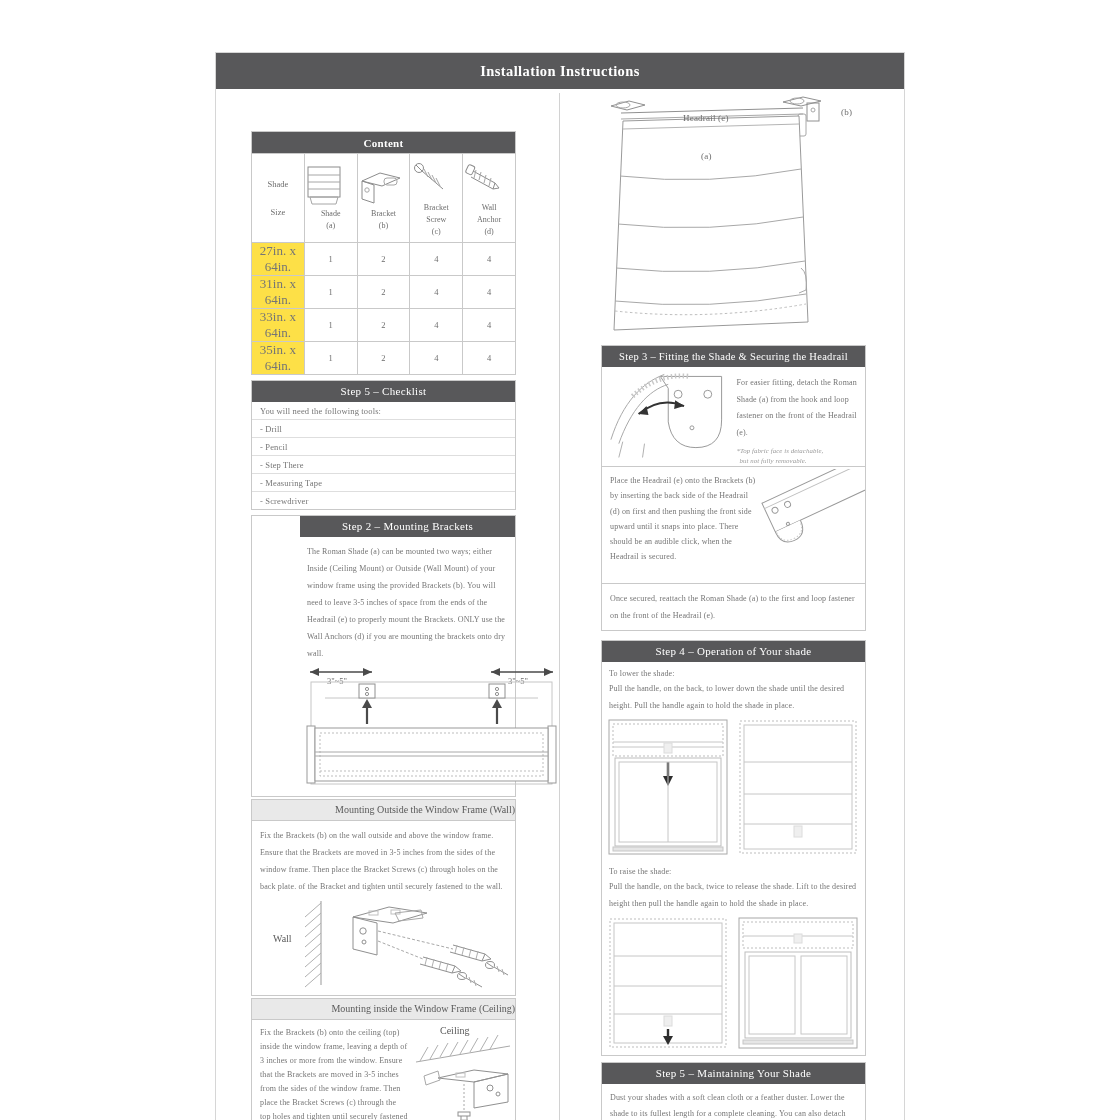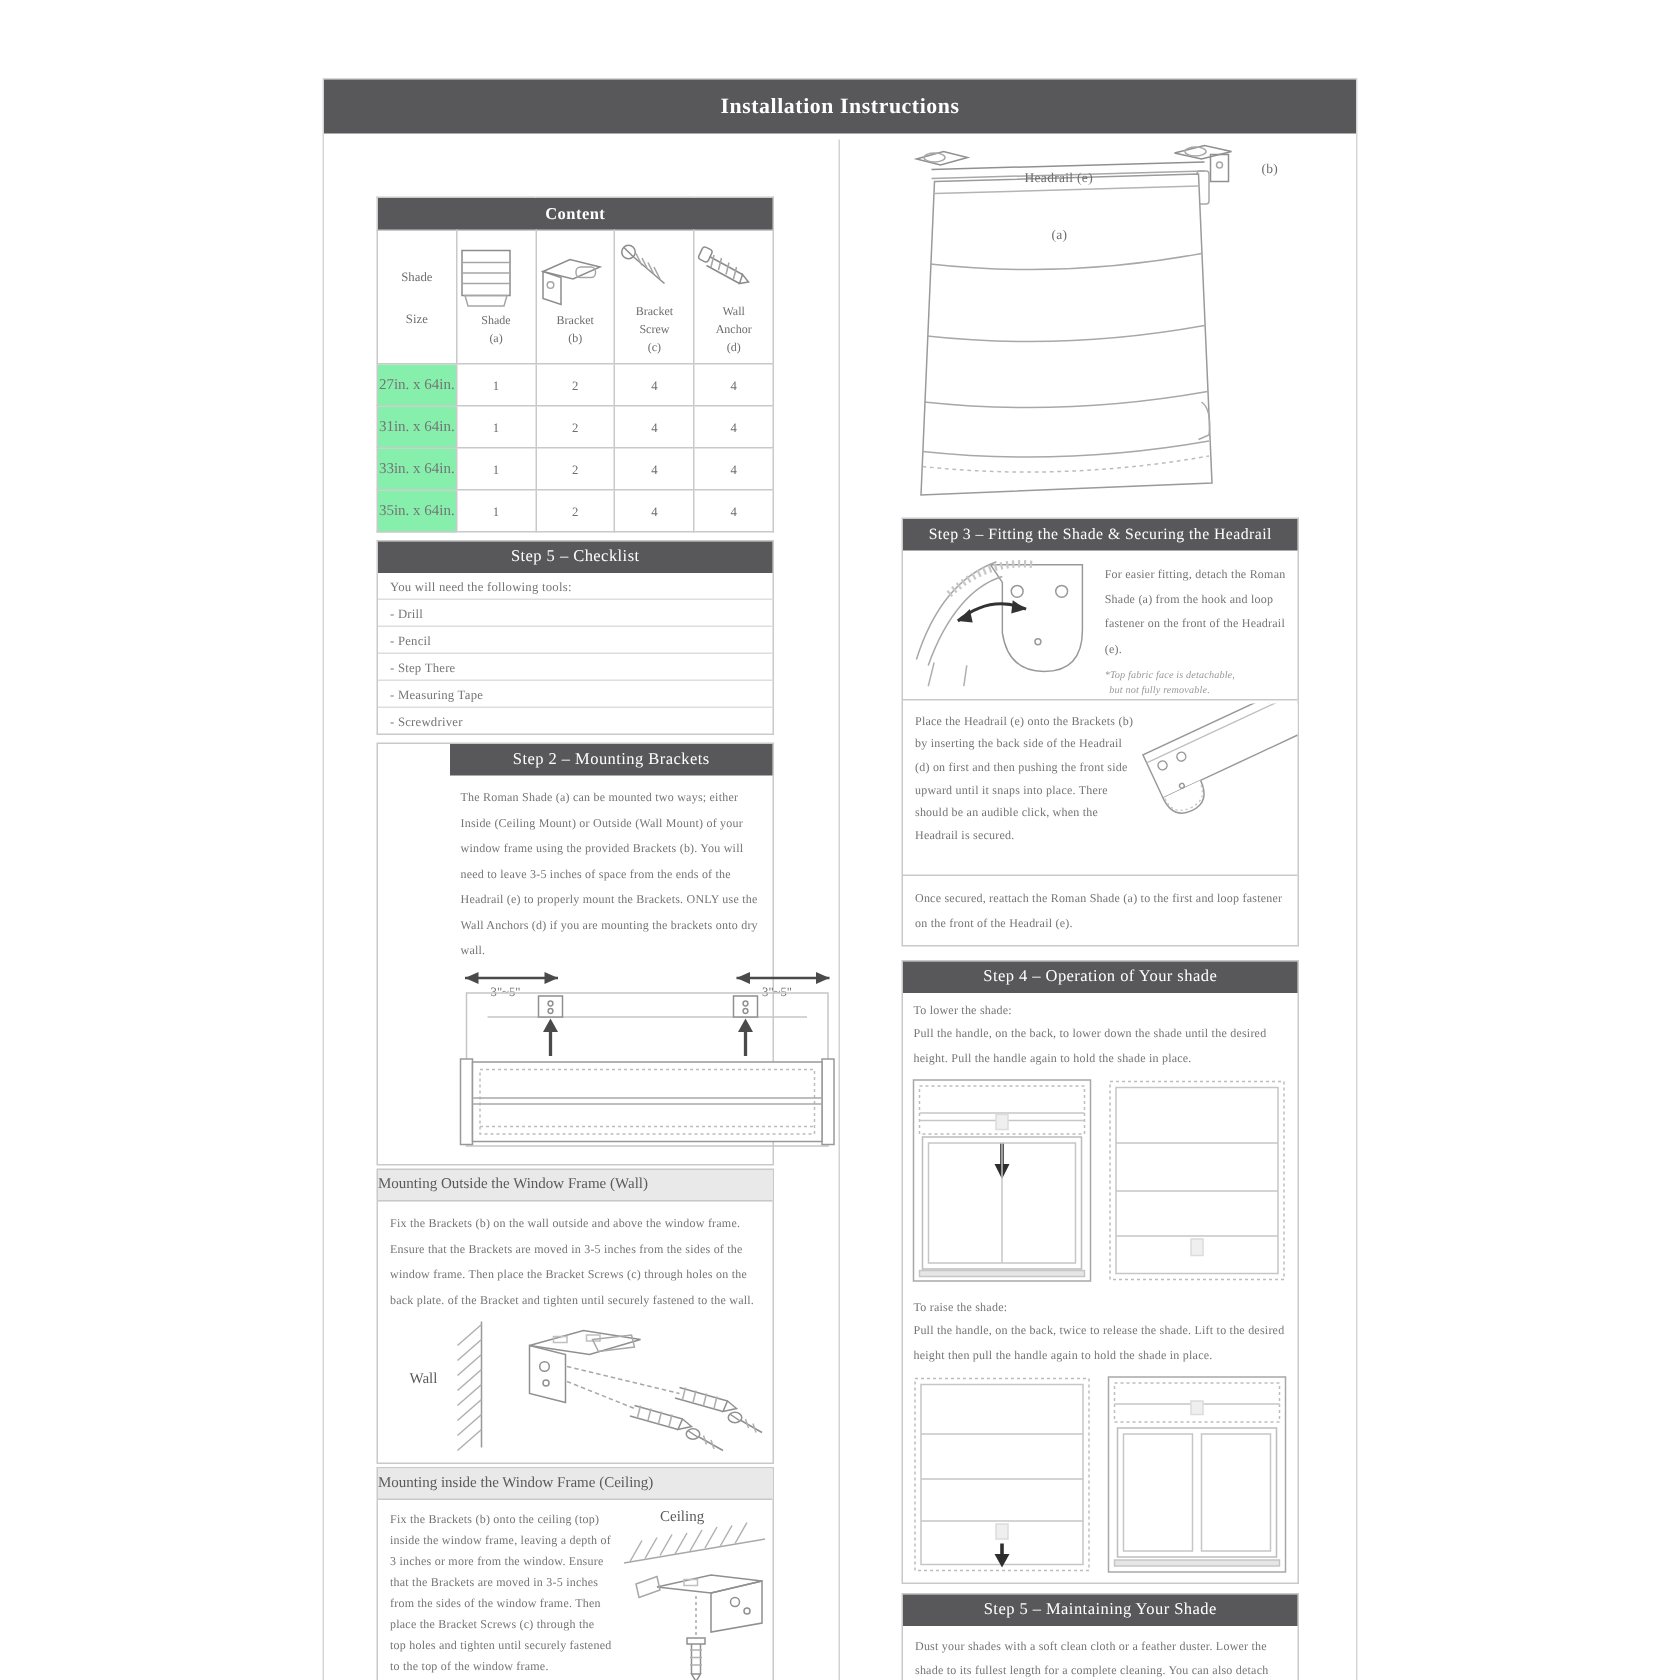--- a/index.html
+++ b/index.html
@@ -8,32 +8,32 @@
   .page{position:absolute;left:215px;top:15px;width:690px;height:1090px;background:#fff;
         border:1px solid #d6d6d6;box-sizing:border-box;}
   .titlebar{position:absolute;left:0;top:0;width:100%;height:36px;background:#58585a;color:#fff;
             font-size:14.5px;font-weight:bold;letter-spacing:.4px;text-align:center;line-height:36px;}
   .vdivider{position:absolute;left:343px;top:40px;width:1px;height:1048px;background:#d2d2d2;}
   .col-left{position:absolute;left:35px;top:78px;width:265px;}
   .col-right{position:absolute;left:385px;top:43px;width:265px;}
   .box{border:1px solid #c9c9c9;box-sizing:border-box;background:#fff;}
   .dark-hd{background:#58585a;color:#fff;font-size:11px;text-align:center;height:21px;line-height:21px;
            letter-spacing:.3px;}
-  .sub-hd{background:#e9e9e9;color:#5a5a5a;font-size:10px;text-align:left;height:20px;line-height:20px;
+  .sub-hd{background:#e9e9e9;color:#5a5a5a;font-size:10px;text-align:right;height:20px;line-height:20px;
           border-bottom:1px solid #c9c9c9;}
   .body-txt{font-size:8px;line-height:17px;color:#757575;letter-spacing:.15px;}
   .note-txt{font-size:6.8px;font-style:italic;color:#9a9a9a;line-height:10px;letter-spacing:.1px;}
   
   table.ctable{border-collapse:collapse;width:100%;table-layout:fixed;}
   table.ctable td{border:1px solid #c9c9c9;text-align:center;vertical-align:middle;padding:0;}
   td.ct-title{background:#58585a;color:#fff;font-size:11px;font-weight:bold;height:21px;letter-spacing:.3px;}
   .ct-corner{font-size:8.5px;color:#6e6e6e;line-height:20px;}
   .ct-collabel{font-size:8px;color:#6e6e6e;line-height:10px;margin-top:2px;}
   .ct-iconcell{height:88px;vertical-align:top;padding-top:5px;}
-  .ct-size{background:#86efac;font-size:10px;color:#757575;height:27px;}
+  .ct-size{background:#fde047;font-size:13px;color:#757575;height:27px;}
   .ct-val{font-size:8.5px;color:#6e6e6e;}
   
   .chk-row{border-bottom:1px solid #dedede;font-size:8.5px;color:#757575;padding:4px 8px 3px;letter-spacing:.15px;}
   .chk-row:last-child{border-bottom:none;}
   
   .s3-block{display:flex;}
   .bt{border-top:1px solid #c9c9c9;}
   
   .winrow{display:flex;gap:8px;padding:2px 5px 5px;}
   .op-heading{font-size:8px;color:#757575;line-height:13px;letter-spacing:.15px;}

